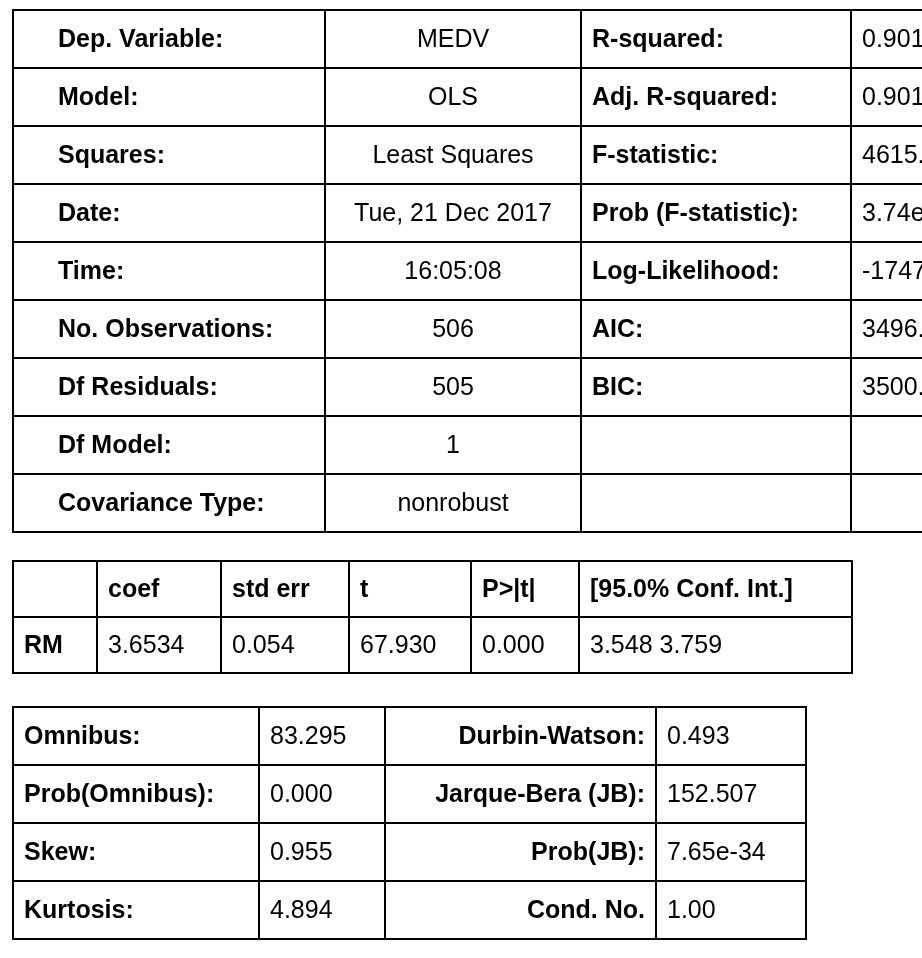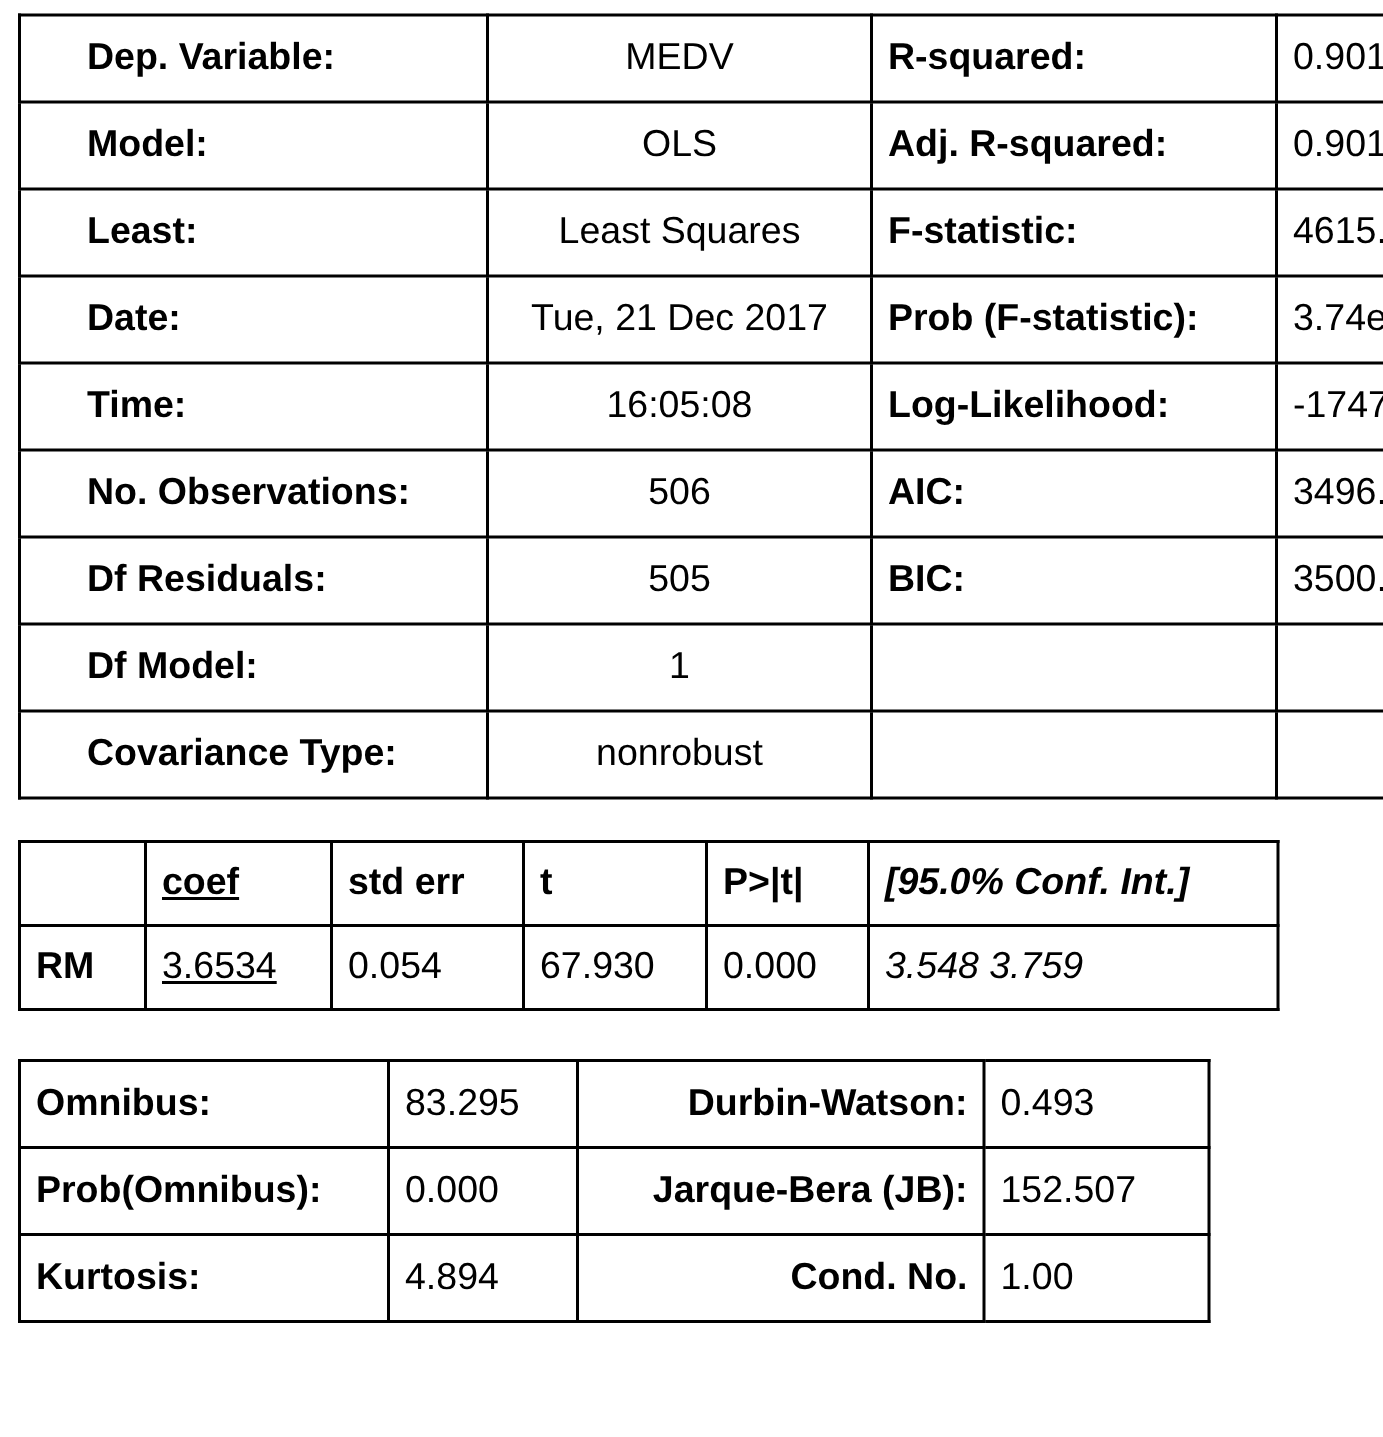--- a/index.html
+++ b/index.html
@@ -55,25 +55,25 @@
   #model-info-table .c4 { width: 146px; }
 
   
   #coefficients-table {
     left: 12px;
     top: 560px;
     width: 721px;
   }
   #coefficients-table td { height: 54px; }
   #coefficients-table .k0 { width: 62px; font-weight: bold; }
-  #coefficients-table .k1 { width: 102px; text-decoration: underline; }
+  #coefficients-table .k1 { width: 102px; }
   #coefficients-table .k2 { width: 106px; margin-left: 29px; }
   #coefficients-table .k3 { width: 100px; }
   #coefficients-table .k4 { width: 86px; margin-top: 24px; }
-  #coefficients-table .k5 { width: 251px; font-style: italic; }
+  #coefficients-table .k5 { width: 251px; }
 
   
   #diagnostics-table {
     left: 12px;
     top: 706px;
     width: 713px;
   }
   #diagnostics-table td { height: 56px; margin-top: 23px; }
   #diagnostics-table .d1 { width: 224px; }
   #diagnostics-table .d2 { width: 104px; }
@@ -94,21 +94,21 @@
     </tr>
 
     <tr>
       <td class="c1 lbl">Model:</td>
       <td class="c2 val">OLS</td>
       <td class="c3 lbl">Adj. R-squared:</td>
       <td class="c4 val">0.901</td>
     </tr>
 
     <tr>
-      <td class="c1 lbl">Least:</td>
+      <td class="c1 lbl">Squares:</td>
       <td class="c2 val">Least Squares</td>
       <td class="c3 lbl">F-statistic:</td>
       <td class="c4 val">4615.</td>
     </tr>
 
     <tr>
       <td class="c1 lbl">Date:</td>
       <td class="c2 val">Tue, 21 Dec 2017</td>
       <td class="c3 lbl">Prob (F-statistic):</td>
       <td class="c4 val">3.74e-256</td>
@@ -186,20 +186,26 @@
       <td class="d4 val">0.493</td>
     </tr>
 
     <tr>
       <td class="d1 lbl">Prob(Omnibus):</td>
       <td class="d2 val">0.000</td>
       <td class="d3 lbl">Jarque-Bera (JB):</td>
       <td class="d4 val">152.507</td>
     </tr>
 
+    <tr>
+      <td class="d1 lbl">Skew:</td>
+      <td class="d2 val">0.955</td>
+      <td class="d3 lbl">Prob(JB):</td>
+      <td class="d4 val">7.65e-34</td>
+    </tr>
 
     <tr>
       <td class="d1 lbl">Kurtosis:</td>
       <td class="d2 val">4.894</td>
       <td class="d3 lbl">Cond. No.</td>
       <td class="d4 val">1.00</td>
     </tr>
 
   </tbody>
 </table>

